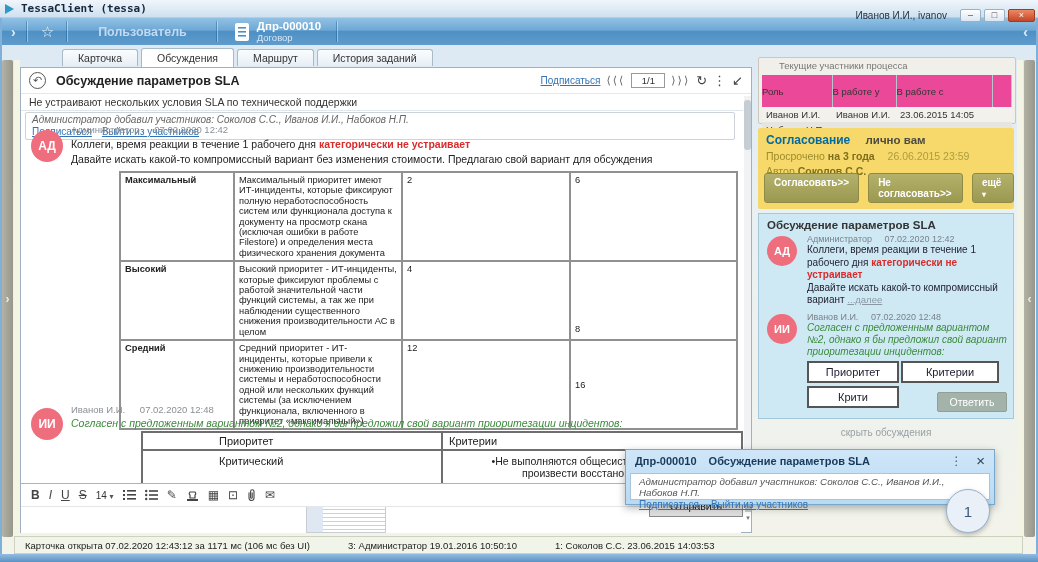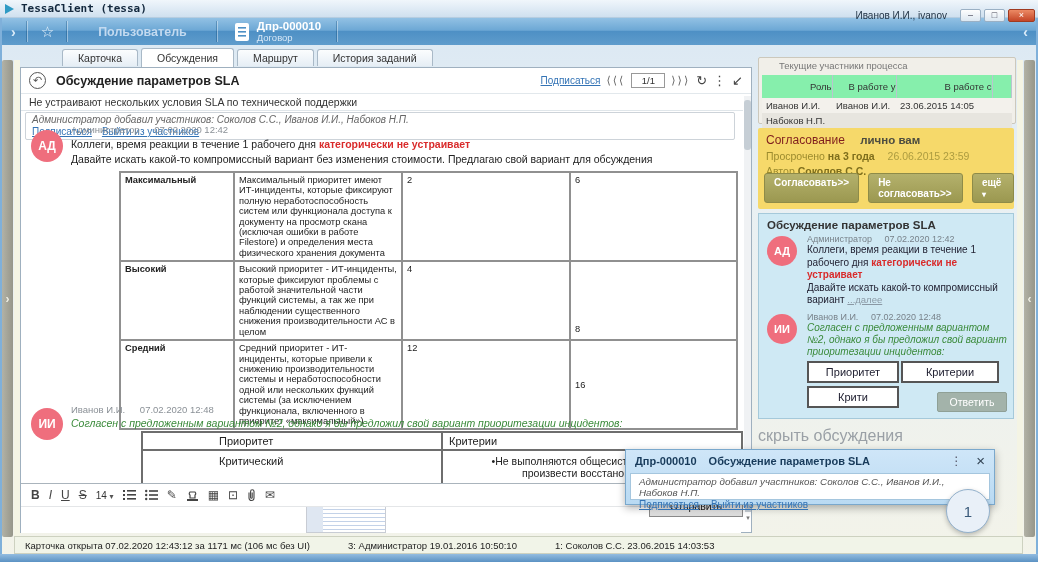--- a/index.html
+++ b/index.html
@@ -127,30 +127,30 @@
   .status { position:absolute; left:14px; top:536px; width:1009px; height:18px;
     background:#f1f4e8; border:1px solid #cdd1c0; display:flex; align-items:center;
     font-size:9.5px; color:#222; padding:0 10px; gap:38px; z-index:6;}
 
   
   .pgroup { position:absolute; left:758px; top:57px; width:258px; height:67px;
     background:#f1efe9; border:1px solid #ccc8bc; border-radius:2px; z-index:5;}
   .glabel { font-size:9.5px; color:#777; padding:2px 20px; }
   table.ptable { position:absolute; left:3px; right:3px; top:17px; width:250px;
     border-collapse:collapse; font-size:9.5px; color:#333; table-layout:fixed;}
-  .ptable th { background:#86efac; font-weight:normal; height:23px; text-align:right;
+  .ptable th { background:#ec4899; font-weight:normal; height:32px; text-align:left;
     border-right:1px solid #b9c5cf; }
   .ptable td { height:15px; padding:0 4px; }
   .ptable tr.pr1 td { background:#f3f1ec; }
   .ptable tr.pr2 td { background:#e7e5df; }
 
   .task { position:absolute; left:758px; top:128px; width:256px; height:81px;
     background:#f6d96a; border-radius:2px; padding:5px 8px; z-index:5;}
   .task-t { font-size:12px; }
-  .task-type { font-weight:normal; color:#7f1d1d; }
+  .task-type { font-weight:bold; color:#0369a1; }
   .task-pers { font-weight:bold; color:#4c4c40; margin-left:12px; font-size:11.5px;}
   .task-l { font-size:10.5px; color:#9c8b2e; margin-top:3px; }
   .task-l b { color:#7e6e1c; } .task-date { margin-left:10px; color:#ac9c40; }
   .task-btns { position:absolute; left:6px; bottom:6px; display:flex; gap:9px; }
   .obtn { background:linear-gradient(#b4b16c,#9b9850); color:#fff; font-weight:bold;
     font-size:10px; padding:3px 9px; border-radius:3px; border:1px solid #8e8b48; }
   .obtn .car { font-size:8px; }
 
   .sforum { position:absolute; left:758px; top:213px; width:256px; height:206px;
     background:#cfe9f4; border:1px solid #a5c9da; z-index:5; overflow:hidden;}
@@ -166,22 +166,22 @@
   .sf-green { font-size:10px; color:#3a8a3a; font-style:italic; line-height:12px; }
   .mini-row { margin-top:3px; }
   .mcell { display:inline-block; border:2px solid #555; background:#fff; font-size:11px;
     color:#223; text-align:center; height:22px; line-height:18px; margin-right:2px; }
   .mc1 { width:92px; } .mc2 { width:98px; }
   .more { color:#8a98a4; text-decoration:underline; font-size:9.5px; cursor:pointer; }
   .reply { position:absolute; right:6px; bottom:6px; width:70px; height:20px;
     background:#a3b3aa; border:1px solid #8fa096; color:#fff; font-size:10.5px;
     text-align:center; line-height:18px; border-radius:2px; }
 
-  .hide-link { position:absolute; left:758px; top:427px; width:256px; 
-    font-size:16px; color:#9aa0a6; z-index:5;}
+  .hide-link { position:absolute; left:758px; top:427px; width:256px; text-align:center;
+    font-size:10px; color:#9aa0a6; z-index:5;}
 
   
   .toast { position:absolute; left:625px; top:449px; width:370px; height:56px;
     background:linear-gradient(#cfe6f8,#b9daf3); border:1px solid #7aa8cc;
     box-shadow:0 3px 8px rgba(0,0,0,.3); z-index:20;}
   .toast-hdr { display:flex; align-items:center; height:22px; padding:0 9px; gap:12px; }
   .toast-doc,.toast-title { font-weight:bold; font-size:11px; color:#173a5a; }
   .toast-ics { margin-left:auto; display:flex; gap:14px; align-items:center; }
   .toast-dots { font-size:12px; color:#556; }
   .toast-x { font-size:15px; color:#345; line-height:14px; }

